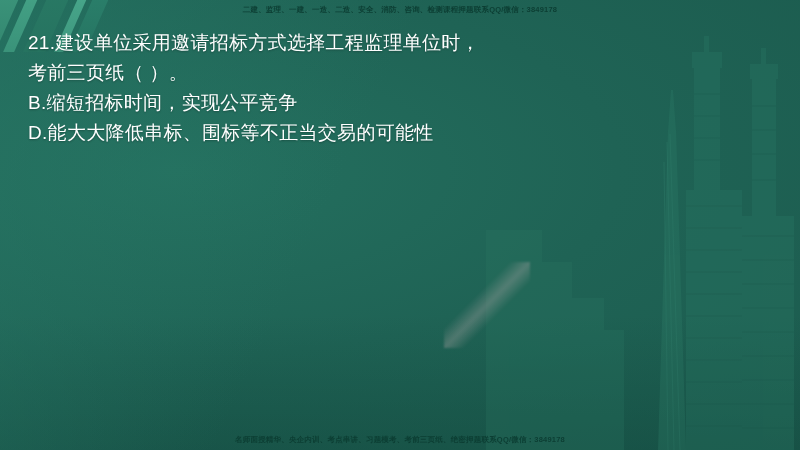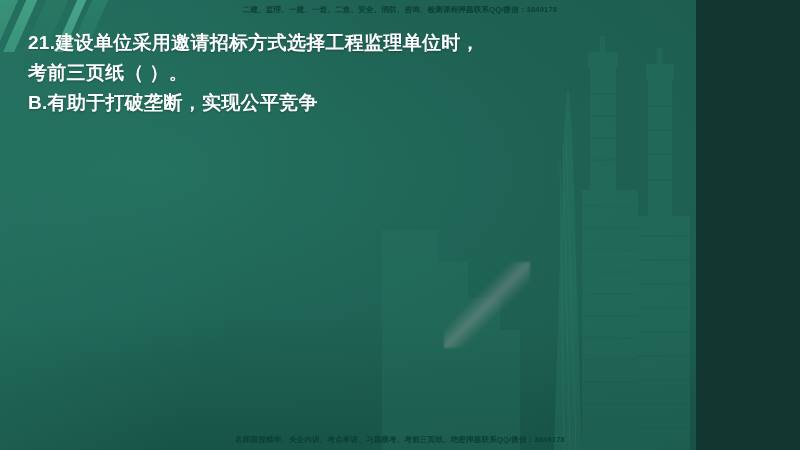--- a/index.html
+++ b/index.html
@@ -3,21 +3,21 @@
 <meta charset="utf-8">
 <title>Exam Question Slide</title>
 <style>
   html, body {
     margin: 0;
     padding: 0;
     background: #11362f;
   }
   #slide {
     position: relative;
-    width: 696px;
+    width: 800px;
     height: 450px;
     overflow: hidden;
     background: #1f6355;
     font-family: "Liberation Sans", "DejaVu Sans", sans-serif;
     -webkit-font-smoothing: antialiased;
   }
 
   
   .bg-wash {
     position: absolute;
@@ -98,21 +98,21 @@
   
   .question {
     position: absolute;
     left: 28px;
     top: 28px;
     width: 740px;
   }
   .qline {
     color: #ffffff;
     font-size: 19px;
-    font-weight: 700;
+    font-weight: 400;
     line-height: 30px;
     letter-spacing: .3px;
     text-shadow: 0 1px 2px rgba(0,0,0,0.28);
     white-space: nowrap;
   }
 </style>
 </head>
 <body>
 
 <div id="slide">
@@ -197,18 +197,19 @@
     <div class="ribbon r3"></div>
     <div class="ribbon r4"></div>
     <div class="ribbon r5"></div>
   </div>
 
   <div class="banner banner-top">二建、监理、一建、一造、二造、安全、消防、咨询、检测课程押题联系QQ/微信：3849178</div>
 
   <div class="question">
     <div class="qline">21.建设单位采用邀请招标方式选择工程监理单位时，</div>
     <div class="qline">考前三页纸（  ）。</div>
-    <div class="qline">B.有助于打破垄断，实现公平竞争</div>
+    <div class="qline">B.缩短招标时间，实现公平竞争</div>
+    <div class="qline">D.能大大降低串标、围标等不正当交易的可能性</div>
   </div>
 
   <div class="banner banner-bottom">名师面授精华、央企内训、考点串讲、习题模考、考前三页纸、绝密押题联系QQ/微信：3849178</div>
 
 </div>
 
 </body></html>

